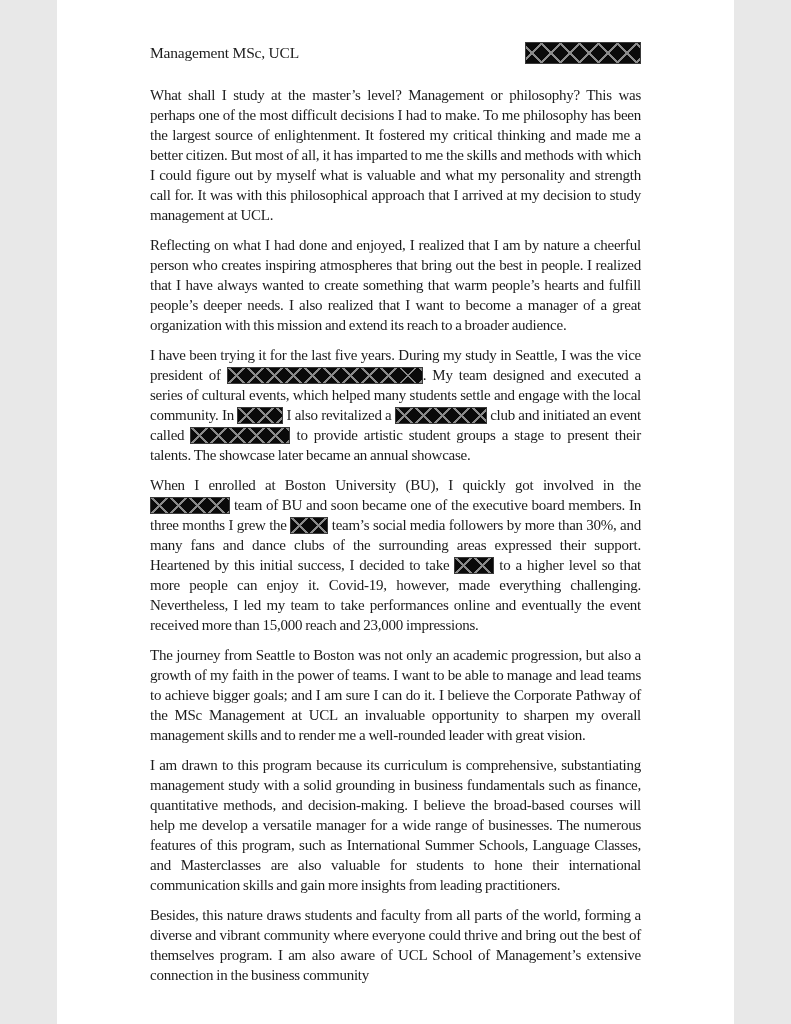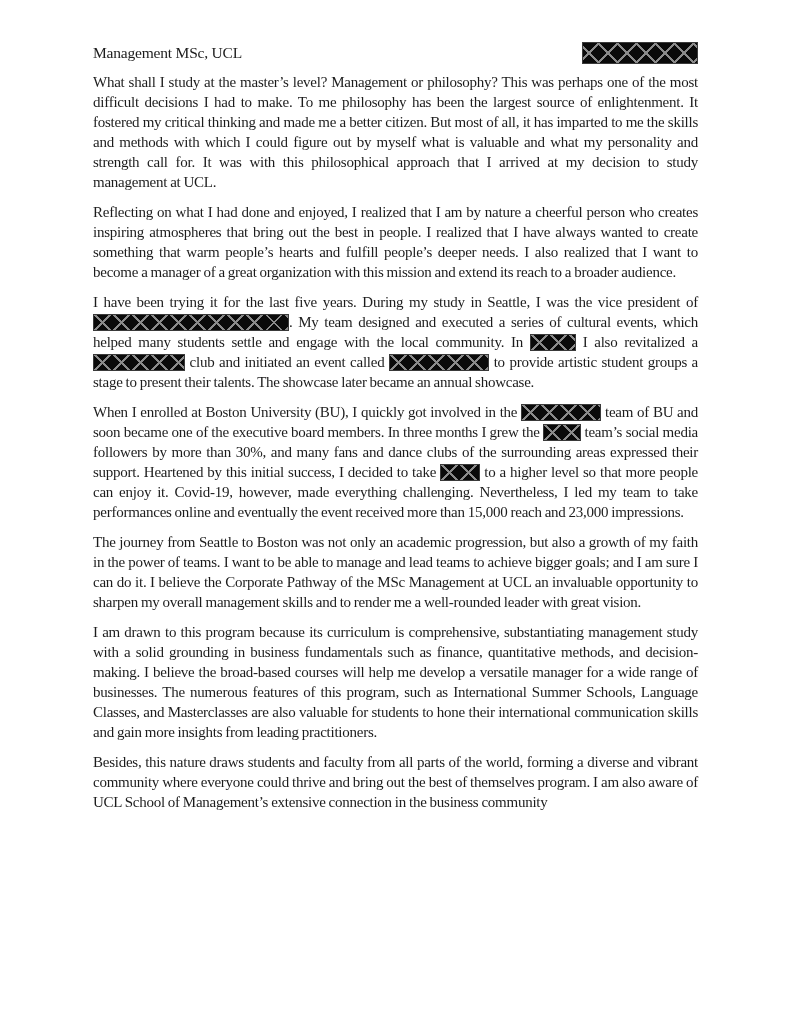--- a/index.html
+++ b/index.html
@@ -2,21 +2,21 @@
 <html><head>
 <meta charset="utf-8">
 <style>
   html, body {
     margin: 0;
     padding: 0;
     background: #e8e8e8;
   }
   .page {
     position: relative;
-    width: 791px;
+    width: 677px;
     height: 1024px;
     margin: 0 auto;
     background: #ffffff;
     font-family: "Liberation Serif", "DejaVu Serif", serif;
     color: #1c1c1c;
     overflow: hidden;
     box-sizing: border-box;
     padding: 42px 93px 0 93px;
   }
   .header-row {
@@ -44,21 +44,21 @@
   }
   .doc-title {
     text-align: center;
     font-weight: bold;
     font-size: 16px;
     margin-top: 26px;
     margin-bottom: 0;
     letter-spacing: -0.2px;
   }
   .doc-body {
-    margin-top: 8px;
+    margin-top: 21px;
   }
   .para {
     margin: 0 0 10px 0;
     text-align: justify;
     font-size: 15px;
     line-height: 20px;
     letter-spacing: -0.25px;
     word-spacing: -0.5px;
   }
   .para .redaction {

